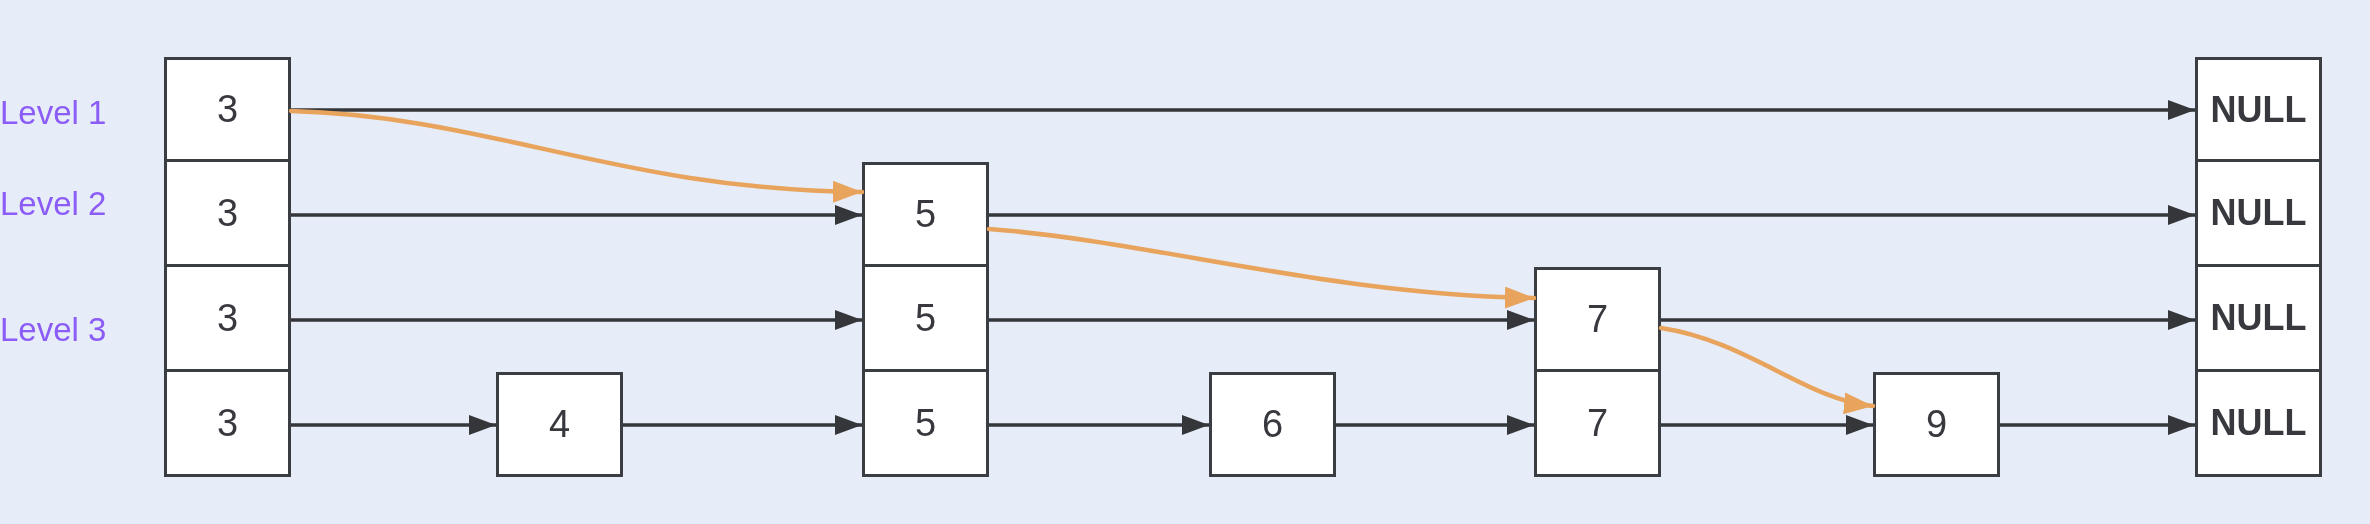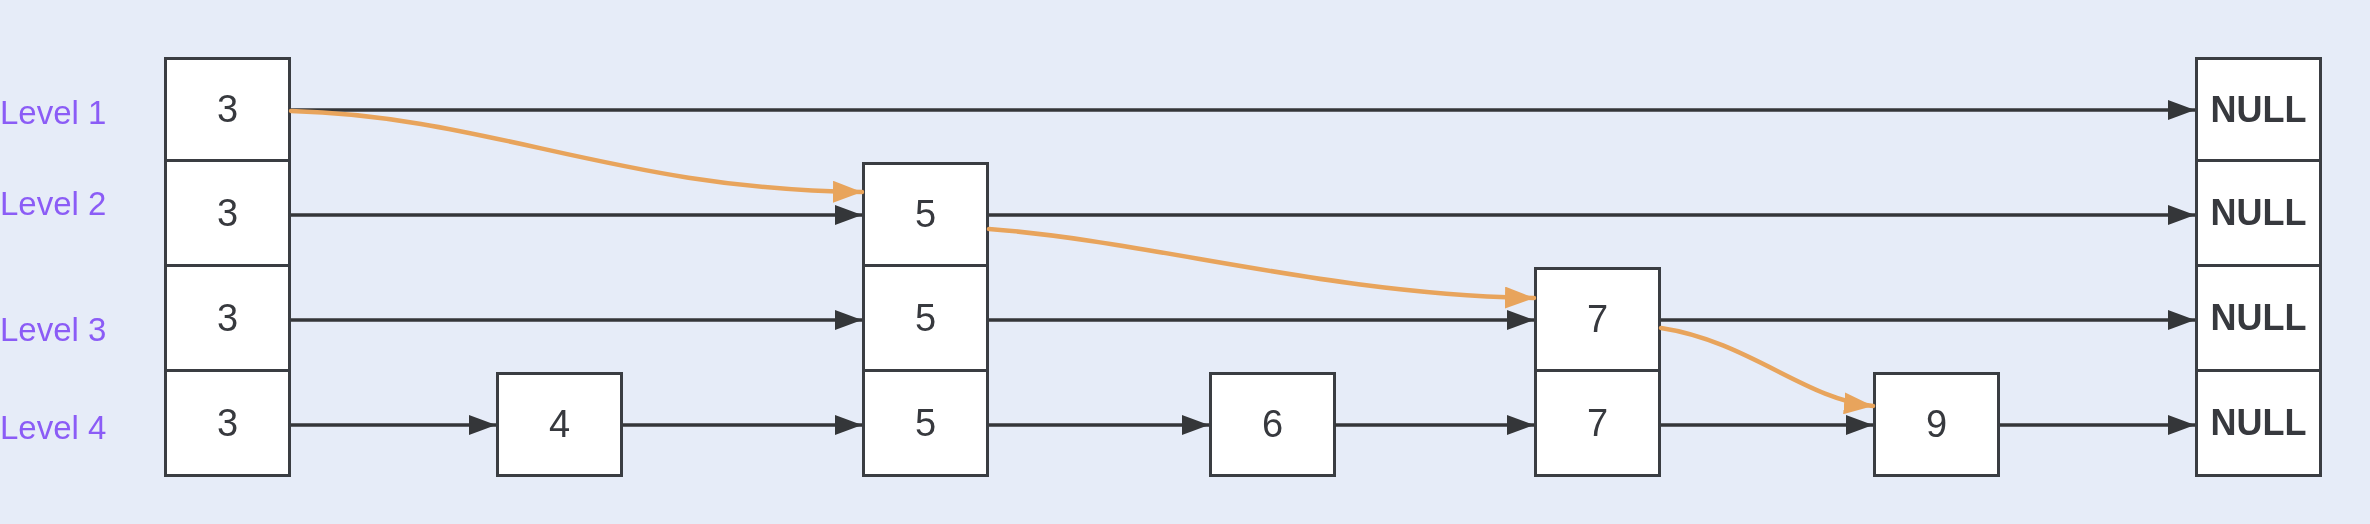--- a/index.html
+++ b/index.html
@@ -92,21 +92,20 @@
     <g stroke="#e8a45c" stroke-width="4.5" fill="none" stroke-linecap="round">
       <path d="M 291 111 C 490 116, 620 190, 862 192" marker-end="url(#arrowOrange)"></path>
       <path d="M 989 229 C 1150 241, 1330 295, 1534 298" marker-end="url(#arrowOrange)"></path>
       <path d="M 1661 328 C 1748 341, 1806 400, 1873 406" marker-end="url(#arrowOrange)"></path>
     </g>
   </svg>
 
   <div class="level-label" style="top: 89px;">Level 1</div>
   <div class="level-label" style="top: 180px;">Level 2</div>
   <div class="level-label" style="top: 306px;">Level 3</div>
-  <div class="level-label" style="top: 404px;">Level 4</div>
 
   <div class="tower" style="left: 164px; top: 57px;">
     <div class="cell">3</div>
     <div class="cell">3</div>
     <div class="cell">3</div>
     <div class="cell">3</div>
   </div>
 
   <div class="tower" style="left: 496px; top: 372px;">
     <div class="cell">4</div>

